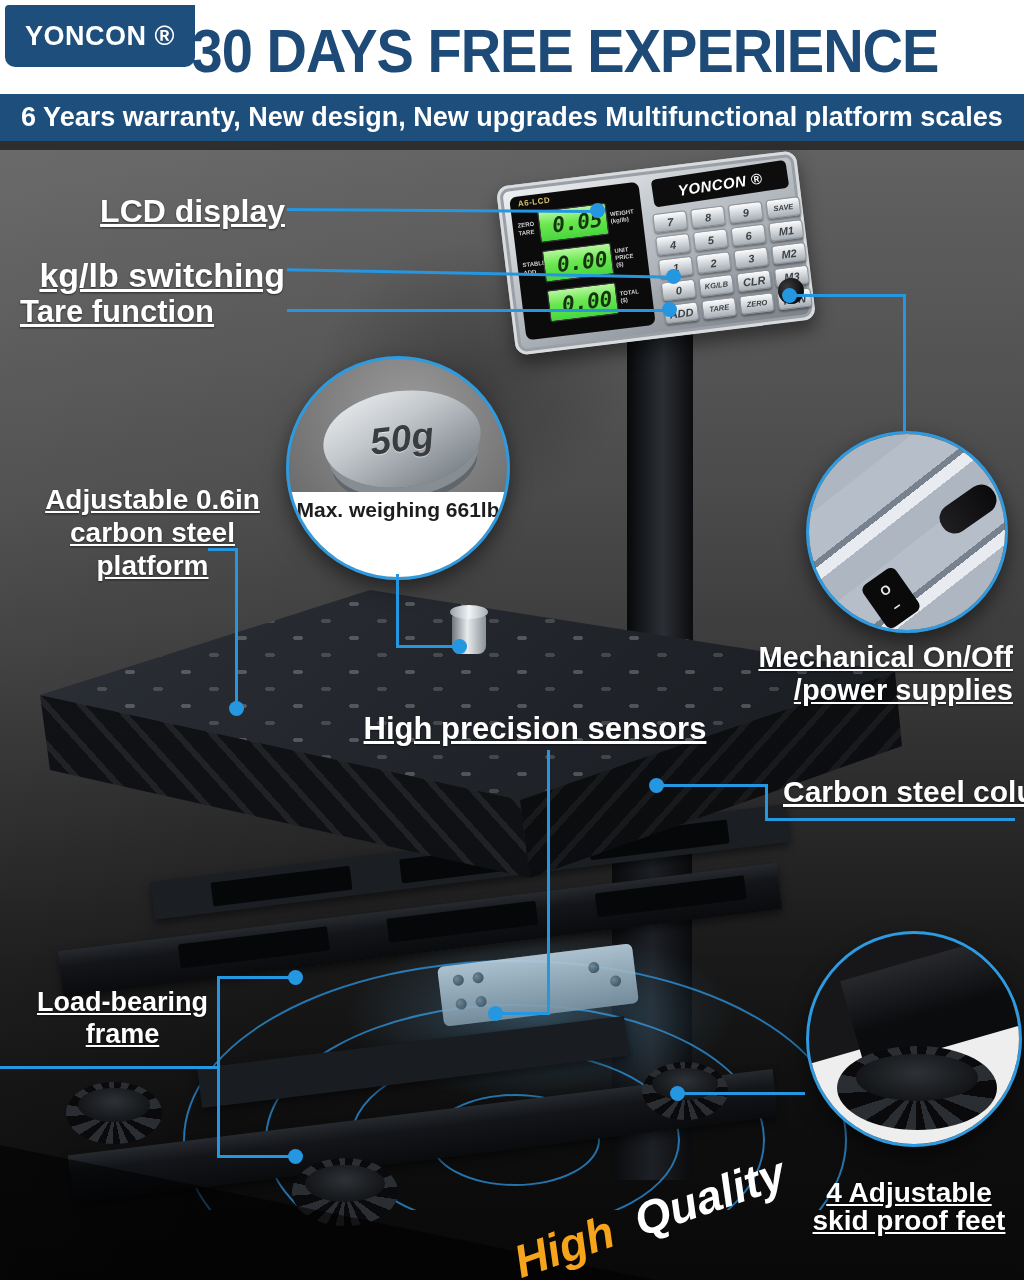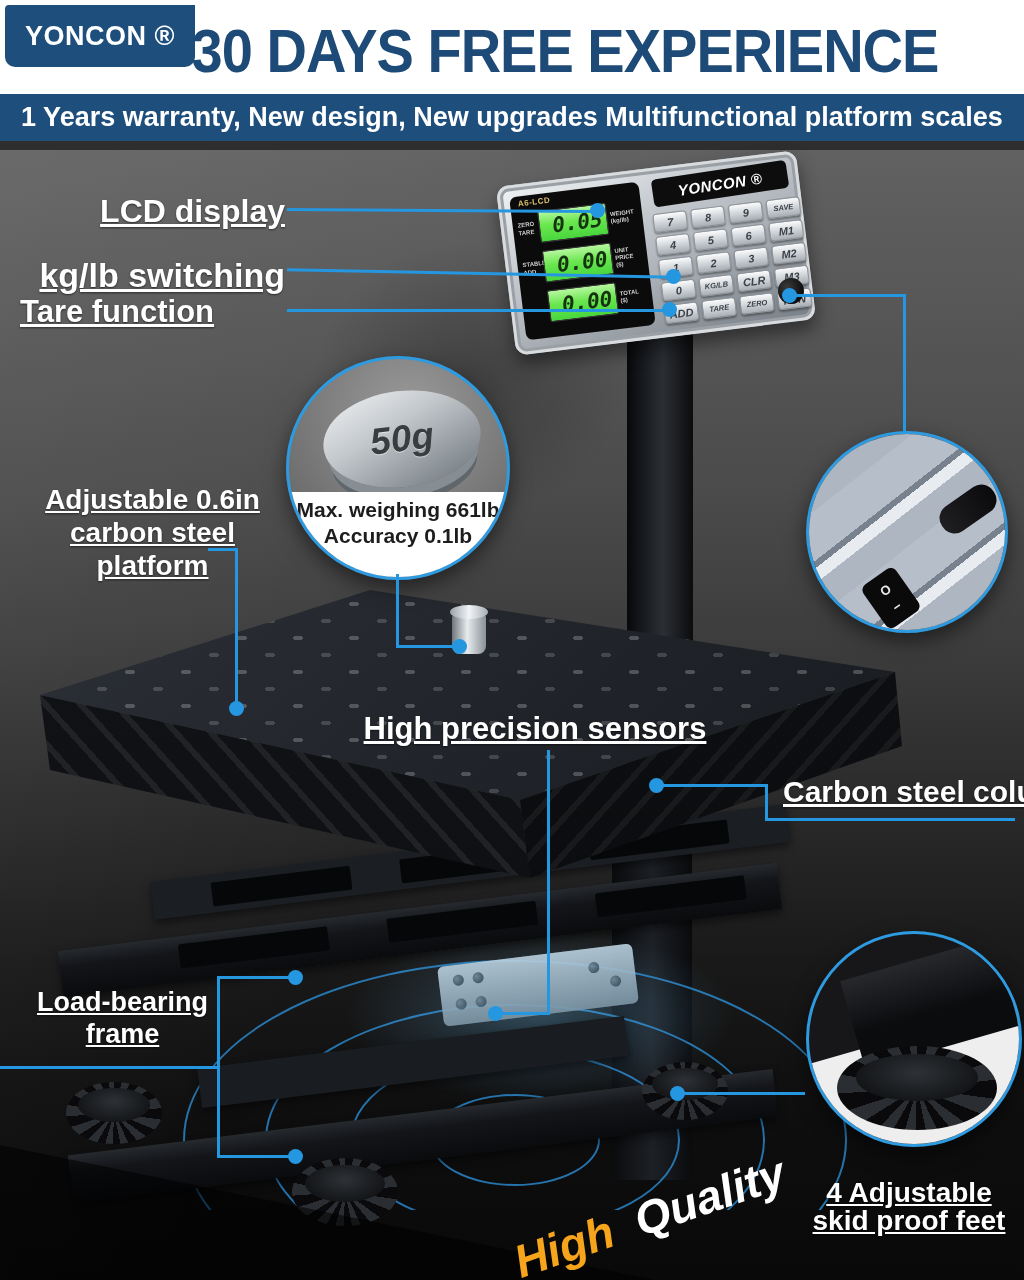--- a/index.html
+++ b/index.html
@@ -165,21 +165,21 @@
 </head>
 <body>
 
 <div class="header">
   <div class="logo-box">
     <span>YONCON ®</span>
   </div>
   <div class="main-title">30 DAYS FREE EXPERIENCE</div>
 </div>
 <div class="banner">
-  <span>1 Years warranty, New design, New upgrades Multifunctional platform scales</span>
+  <span>6 Years warranty, New design, New upgrades Multifunctional platform scales</span>
 </div>
 <div class="dark-strip"></div>
 
 <div class="scene">
   <div class="scene-sheen"></div>
   <div class="head-shadow abs"></div>
 
   <div class="column abs"></div>
   <div class="column-low abs"></div>
 
@@ -278,21 +278,20 @@
       </div>
   </div>
   <div class="plug abs"></div>
 
   <div class="inset inset-weight abs">
     <div class="big-weight">
       <span>50g</span>
     </div>
     <div class="chord">
       <div>Max. weighing 661lb</div>
-      <div>Accuracy 0.1lb</div>
     </div>
   </div>
 
   <div class="inset inset-power abs">
     <div class="back-panel"></div>
     <div class="plug2"></div>
     <div class="cable"></div>
     <div class="rocker">
       <span class="on">O</span>
       <span class="off">−</span>
@@ -348,20 +347,24 @@
   <div class="table-front"></div>
 
   <div class="label abs t-lcd">LCD display</div>
   <div class="label abs t-kg">kg/lb switching</div>
   <div class="label abs t-tare">Tare function</div>
   <div class="label abs t-plat">
     <div>Adjustable 0.6in</div>
     <div>carbon steel platform</div>
   </div>
   <div class="label abs t-sens">High precision sensors</div>
+  <div class="label abs t-pow">
+    <div>Mechanical On/Off</div>
+    <div>/power supplies</div>
+  </div>
   <div class="label abs t-col">Carbon steel column</div>
   <div class="label abs t-frame">
     <div>Load-bearing frame</div>
   </div>
   <div class="label abs t-feet">
     <div>4 Adjustable</div>
     <div>skid proof feet</div>
   </div>
 
   <div class="abs t-quality">

